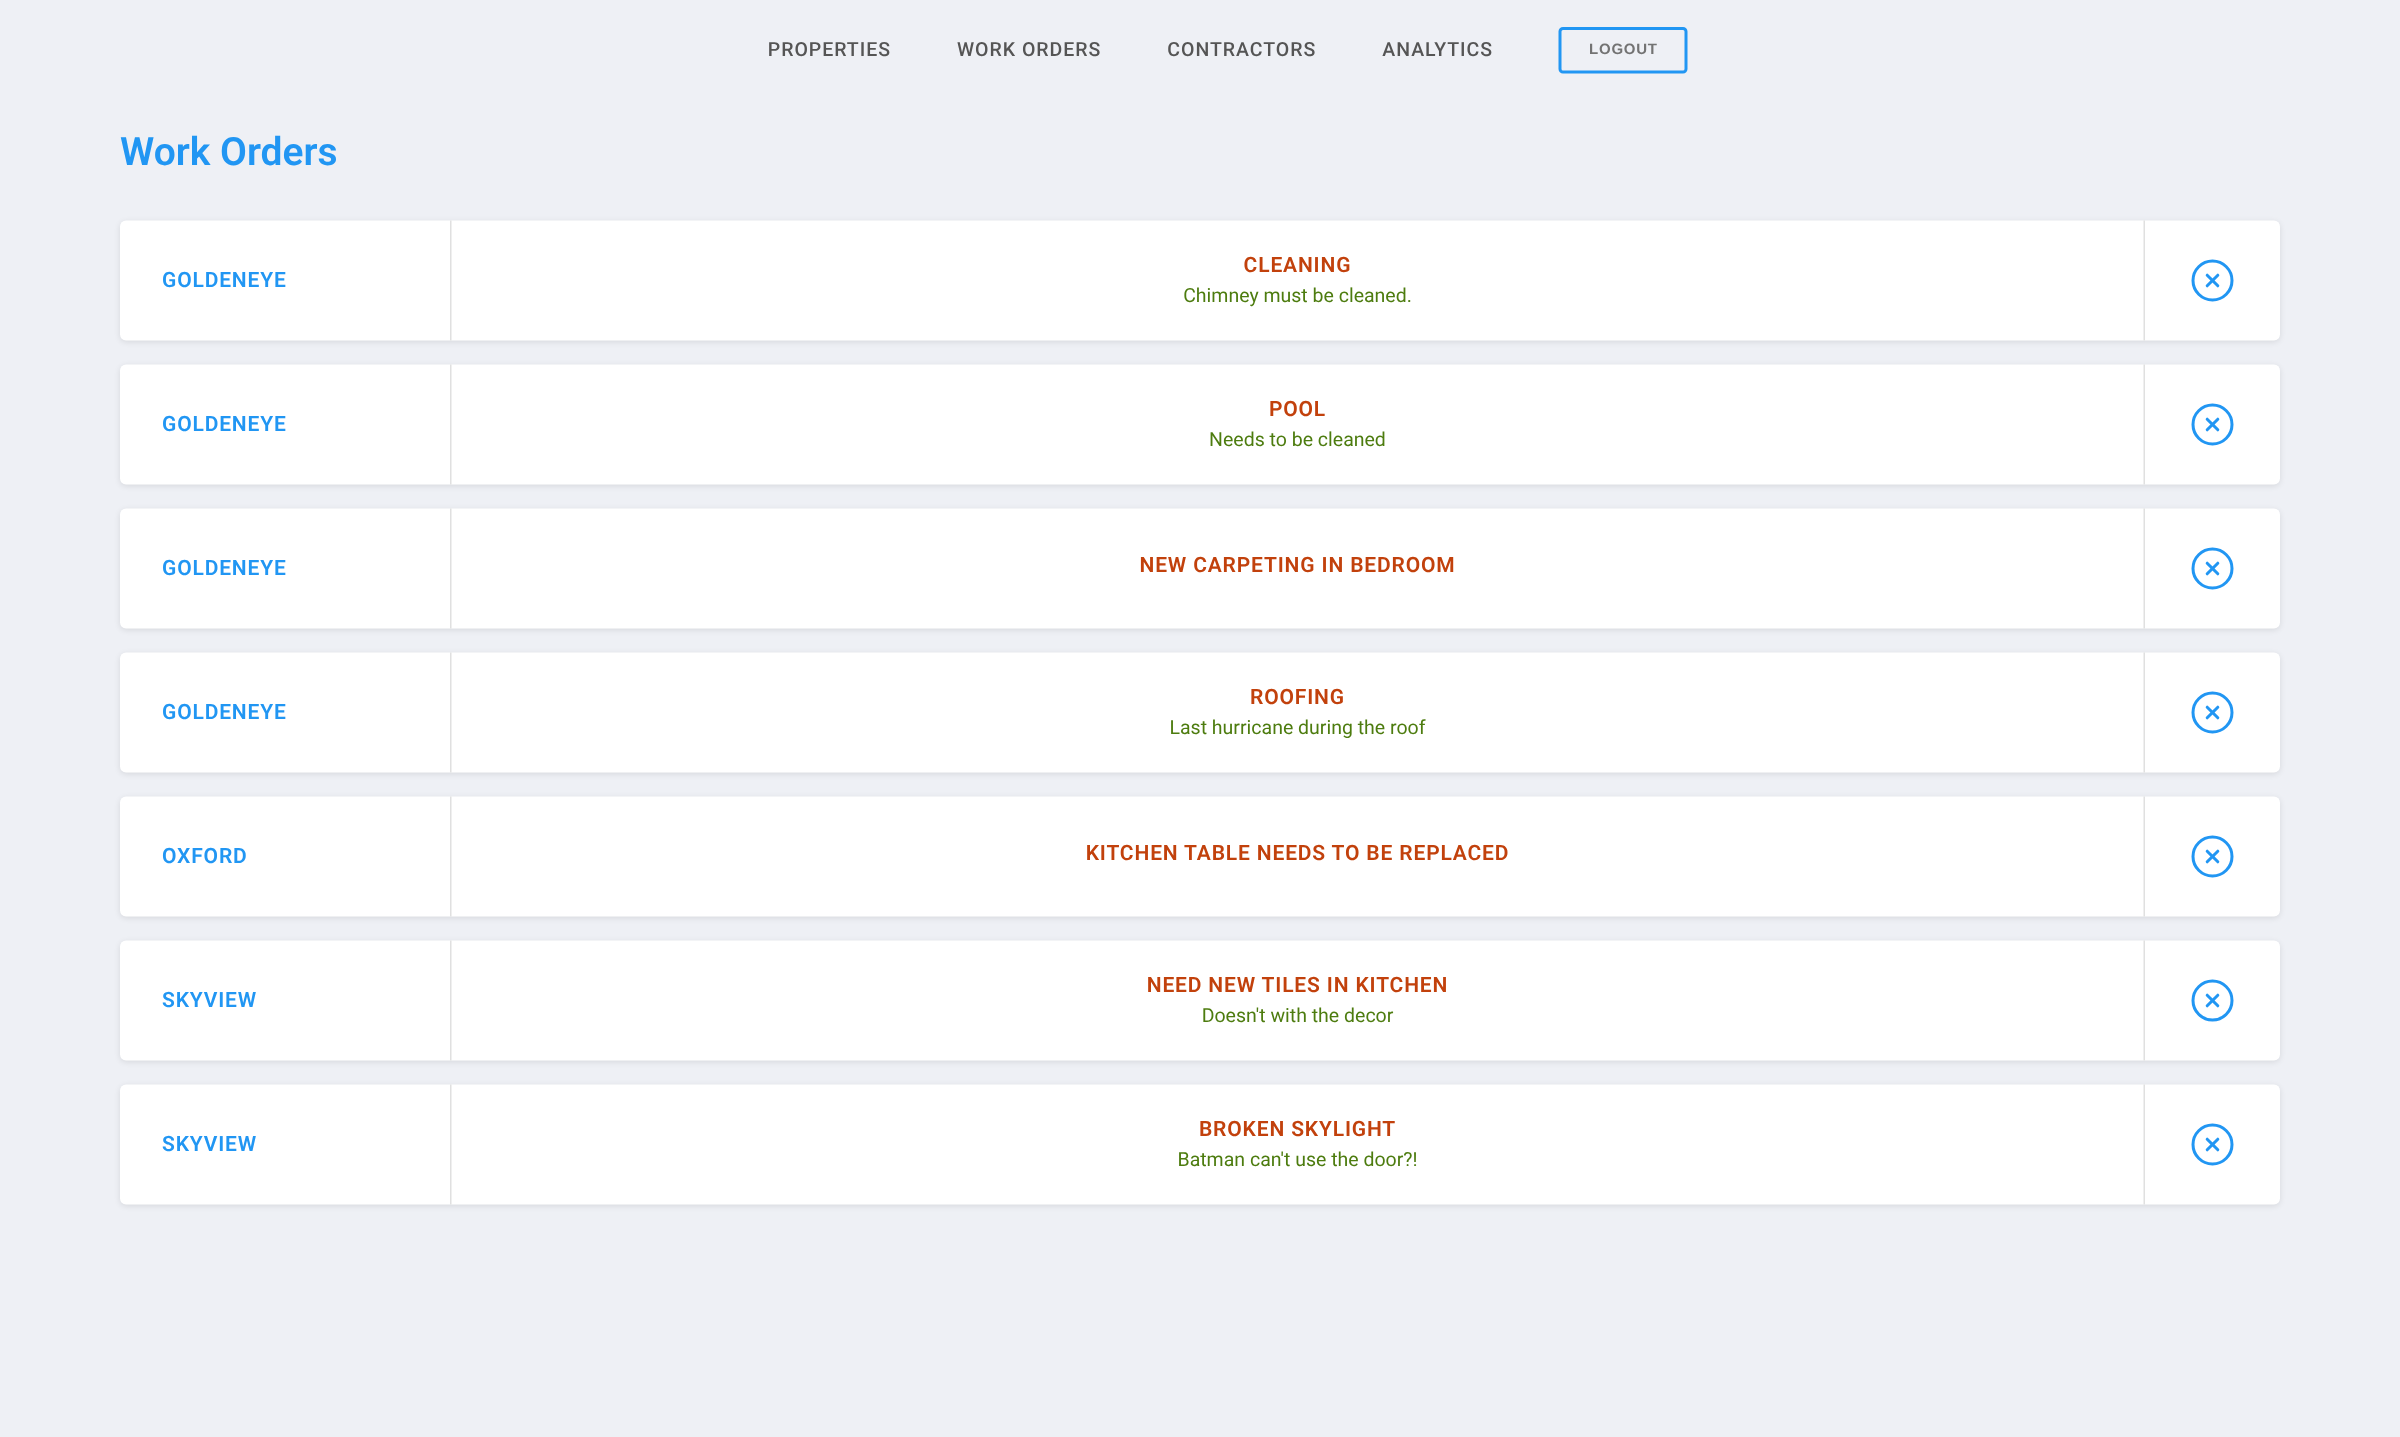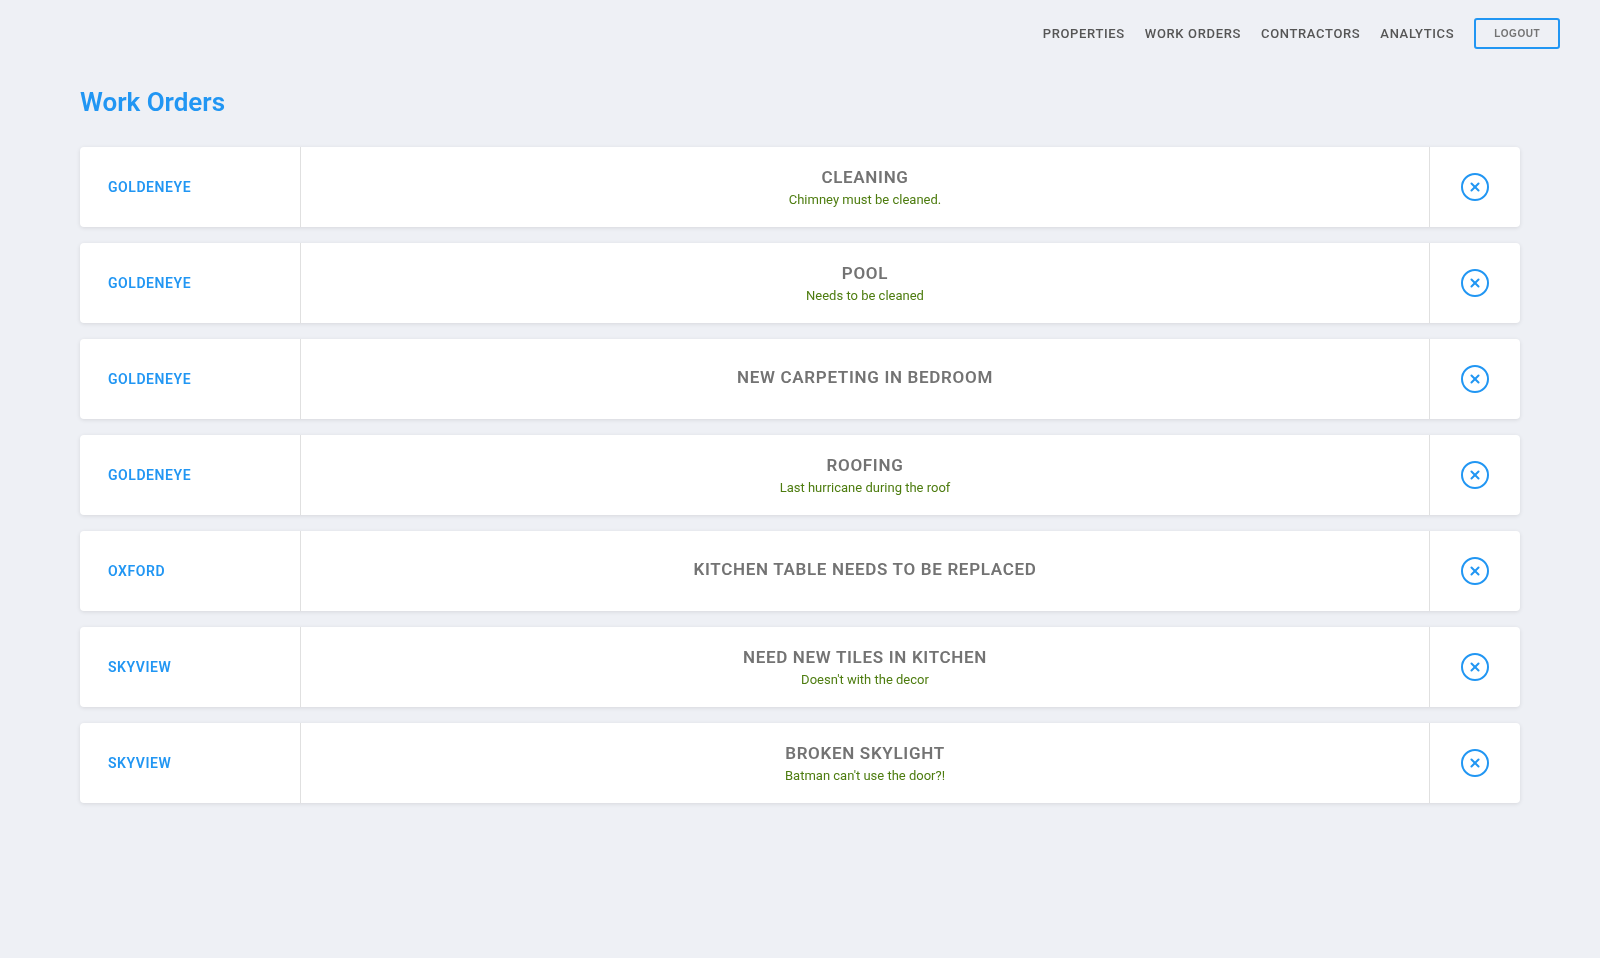--- a/index.html
+++ b/index.html
@@ -11,24 +11,24 @@
     body {
       font-family: -apple-system, BlinkMacSystemFont, 'Segoe UI', Roboto, Helvetica, Arial, sans-serif;
       background-color: #eef0f5;
       min-height: 958px;
       color: #333;
     }
 
     header {
       background-color: #eef0f5;
       display: flex;
-      justify-content: flex-end;
+      justify-content: center;
       align-items: center;
       padding: 18px 40px;
-      gap: 20px;
+      gap: 44px;
       margin-left: 37px;
     }
 
     .nav-link {
       text-decoration: none;
       color: #555;
       font-size: 13px;
       font-weight: 500;
       letter-spacing: 0.05em;
       cursor: pointer;
@@ -90,23 +90,23 @@
       align-self: stretch;
     }
 
     .wo-info {
       flex: 1;
       padding: 16px 32px;
       text-align: center;
     }
 
     .wo-title {
-      font-size: 17px;
-      font-weight: 600;
-      color: #737373;
+      font-size: 14px;
+      font-weight: 600;
+      color: #c2410c;
       letter-spacing: 0.04em;
       margin-bottom: 5px;
       text-transform: uppercase;
     }
 
     .wo-description {
       font-size: 13px;
       color: #4d7c0f;
       font-weight: 400;
     }

